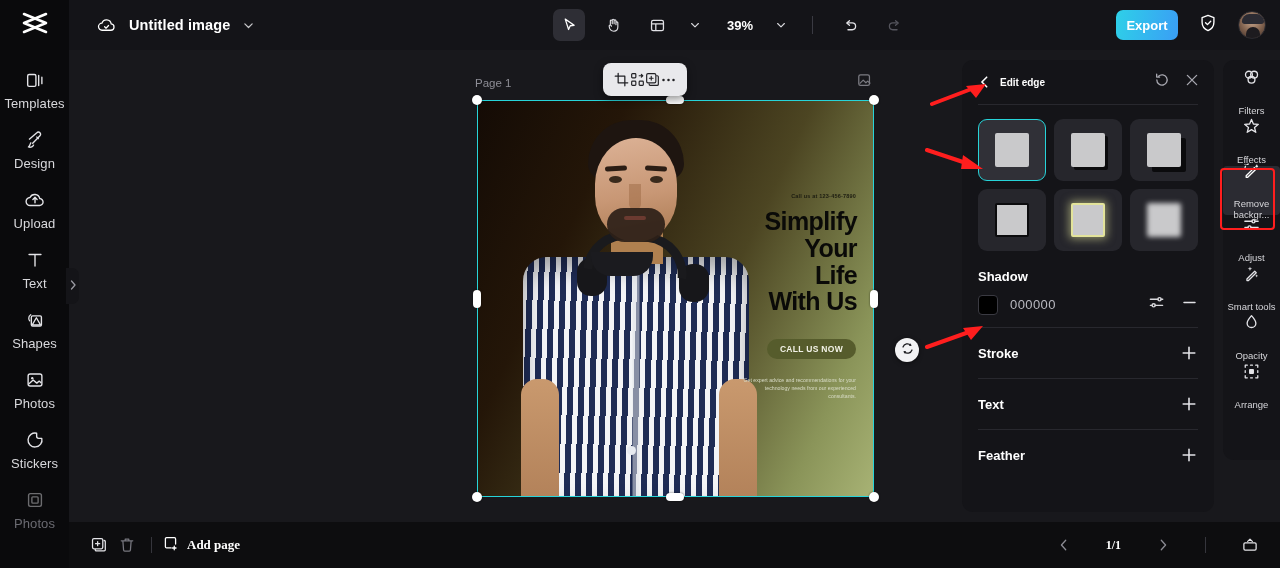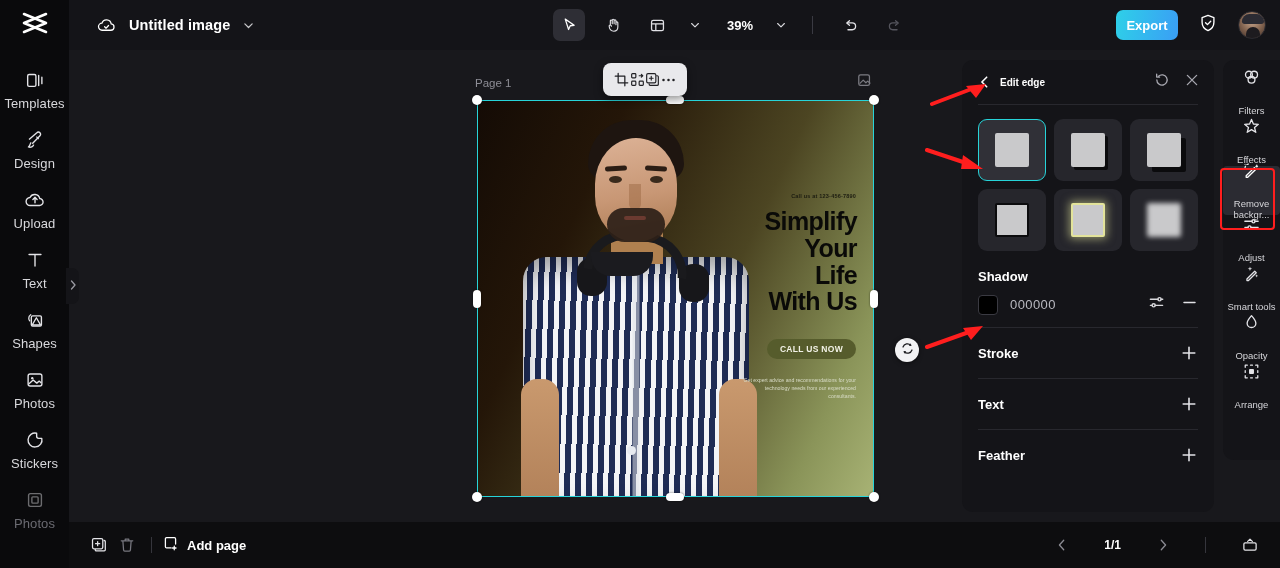--- a/index.html
+++ b/index.html
@@ -324,21 +324,21 @@
   .rr-icon { height: 19px; display: flex; align-items: center; }
   .rr-label {
     font-size: 9.5px; color: #d6d6da; text-align: center; line-height: 1.12;
     max-width: 54px;
   }
 
   
   .bottom-bar {
     position: absolute; left: 69px; bottom: 0; width: 1211px; height: 46px;
     background: #0d0d0f;
-    display: flex; align-items: center; padding: 0 16px;
+    display: flex; align-items: center; padding: 0 16px; font-family: Liberation Serif, serif;
   }
   .bb-icon { width: 28px; height: 28px; display: flex; align-items: center; justify-content: center; cursor: pointer; }
   .bb-div { width: 1px; height: 16px; background: #35353c; margin: 0 10px; }
   .add-page {
     display: flex; align-items: center; gap: 8px; cursor: pointer;
     font-size: 13px; font-weight: bold; color: #ffffff;
   }
   .bb-right { margin-left: auto; display: flex; align-items: center; gap: 20px; }
   .page-count { font-size: 12px; font-weight: bold; color: #fff; padding: 0 10px; }
   .nav-arrow { width: 24px; height: 24px; display: flex; align-items: center; justify-content: center; cursor: pointer; }

